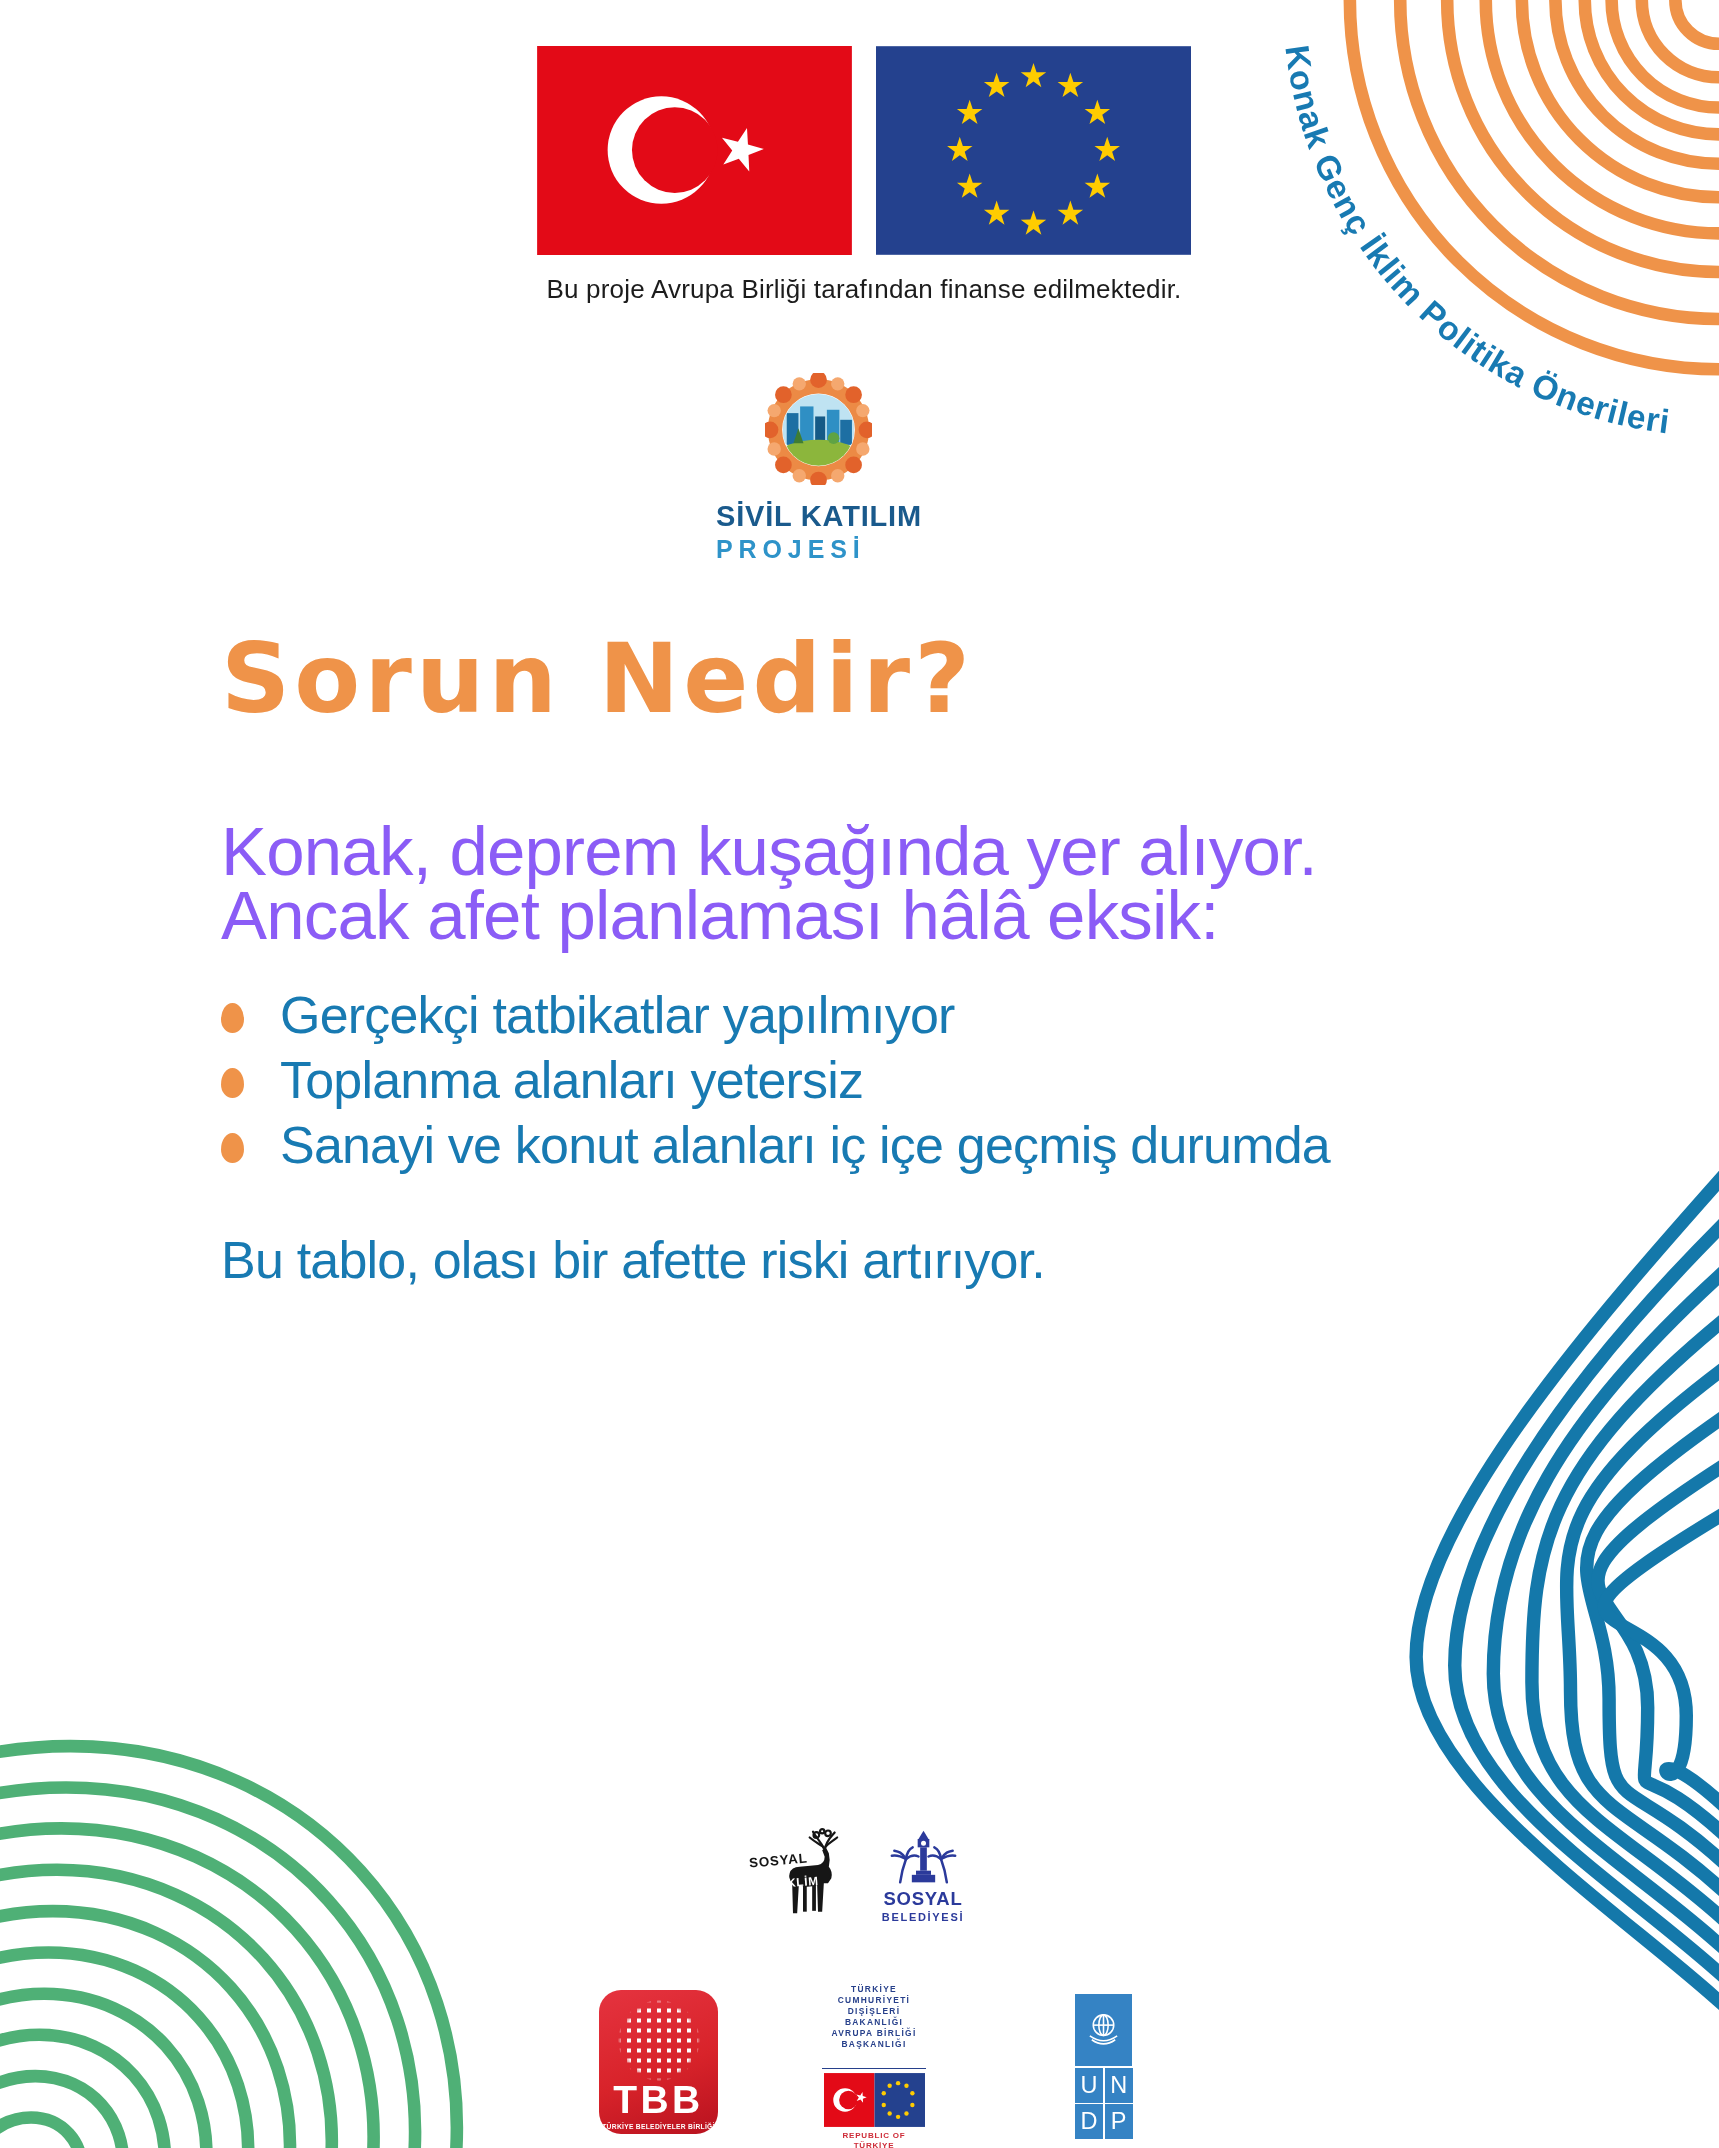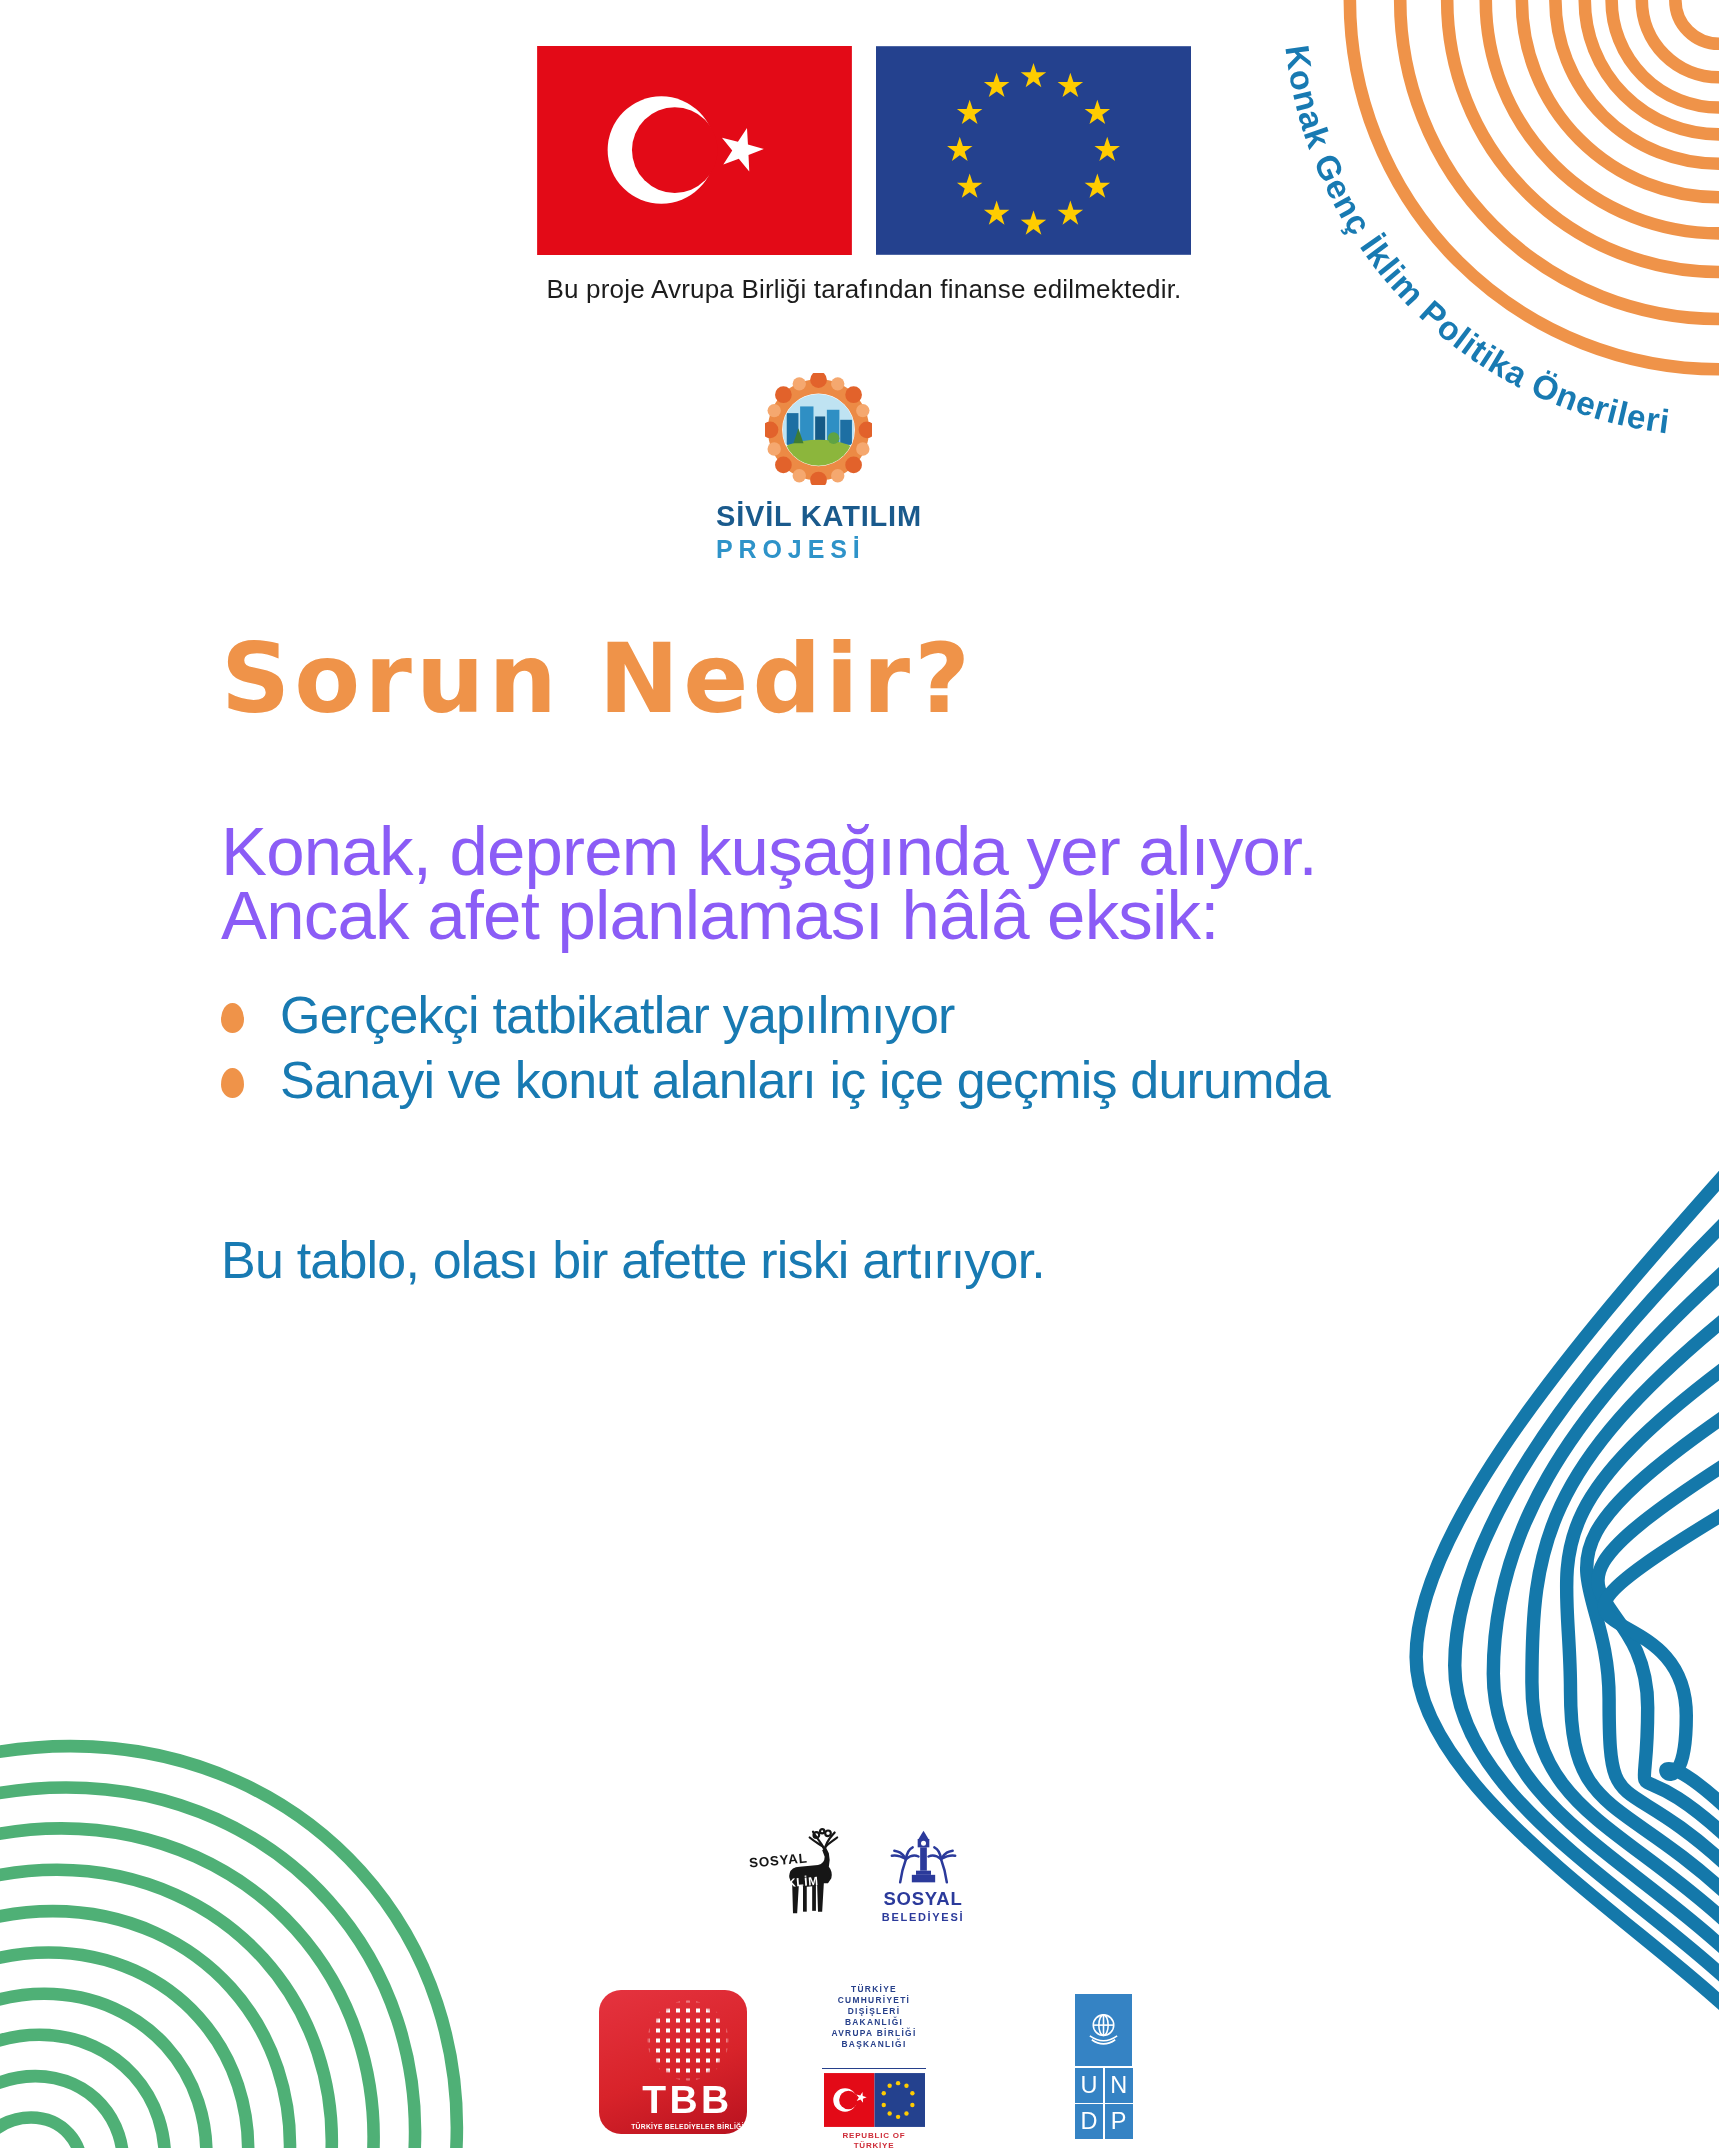--- a/index.html
+++ b/index.html
@@ -38,21 +38,21 @@
               transform:rotate(-5deg);letter-spacing:0.8px;}
   .sosyal .t2{position:absolute;left:34px;top:47px;font-size:11.7px;font-weight:bold;color:#ffffff;
               transform:rotate(-4deg);letter-spacing:0.8px;z-index:2;}
   .konak{position:absolute;left:881px;top:1829px;width:84px;text-align:center;}
   .konak .nm{font-size:18.5px;font-weight:bold;color:#2b3a9b;letter-spacing:0.8px;margin-top:0.8px;}
   .konak .sb{font-size:11px;font-weight:bold;color:#2b3a9b;letter-spacing:1.7px;margin-top:0.8px;}
 
   
   .tbb{position:absolute;left:599px;top:1990px;width:119px;height:144px;border-radius:22px;
        background:linear-gradient(160deg,#e5333f 0%,#d8232a 55%,#b8121f 100%);
-       text-align:center;overflow:hidden;padding-left:29px;}
+       text-align:center;overflow:hidden;}
   .tbb .globe{width:82px;height:81px;margin:10px auto 0;border-radius:50%;
        background-image:radial-gradient(circle,#ffffff 32%,rgba(255,255,255,0) 36%);
        background-size:10px 10px;background-position:center;
        -webkit-mask-image:radial-gradient(circle,#000 60%,transparent 72%);
        mask-image:radial-gradient(circle,#000 60%,transparent 72%);}
   .tbb .abbr{font-size:39px;font-weight:bold;color:#ffffff;letter-spacing:3.4px;line-height:37px;}
   .tbb .sub{font-size:6.7px;font-weight:bold;color:#ffffff;letter-spacing:0.3px;margin-top:5px;}
 
   .ministry{position:absolute;left:822px;top:1984px;width:104px;text-align:center;}
   .ministry .top{font-size:8.4px;font-weight:bold;color:#27408b;letter-spacing:1.3px;line-height:11px;}
@@ -196,20 +196,21 @@
 
   <h1 class="title" style="margin:0">Sorun Nedir?</h1>
 
   <div class="intro">
     <div>Konak, deprem kuşağında yer alıyor.</div>
     <div>Ancak afet planlaması hâlâ eksik:</div>
   </div>
 
   <ul class="bullets">
     <li>Gerçekçi tatbikatlar yapılmıyor</li>
+    <li>Toplanma alanları yetersiz</li>
     <li>Sanayi ve konut alanları iç içe geçmiş durumda</li>
   </ul>
 
   <div class="closing">Bu tablo, olası bir afette riski artırıyor.</div>
 
   <div class="sosyal">
     <svg width="65" height="94" viewBox="0 0 78 112">
       <g stroke="#161616" stroke-width="2.6" fill="none" stroke-linecap="round">
         <path d="M56,26 C52,16 46,12 42,4"></path>
         <path d="M56,26 C58,14 64,10 68,5"></path>

